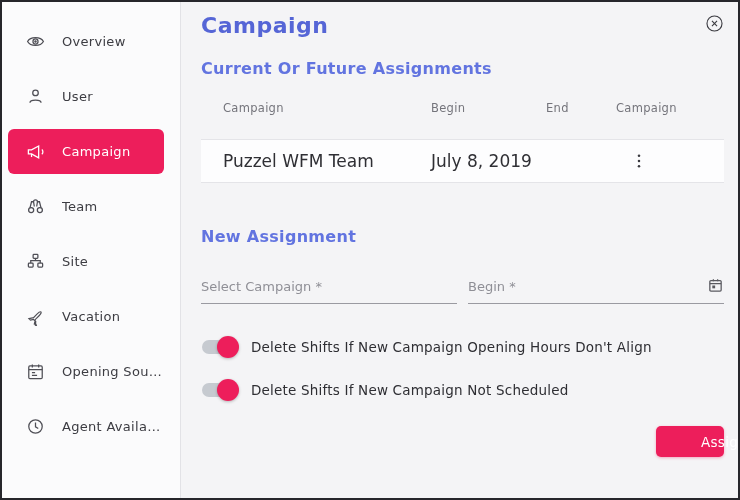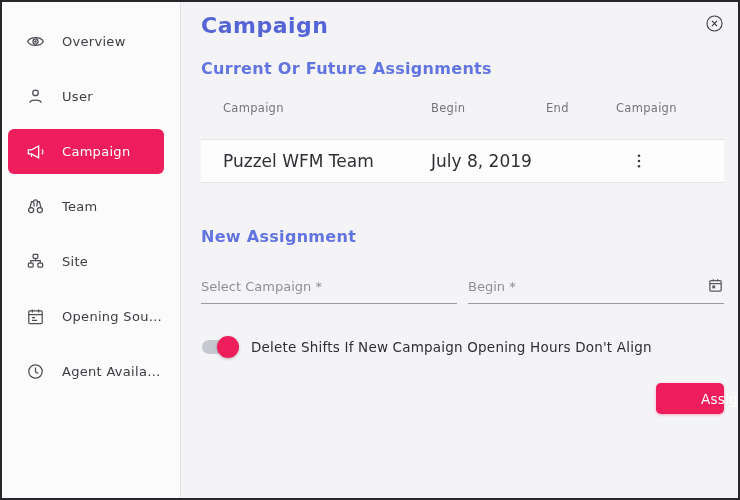--- a/index.html
+++ b/index.html
@@ -234,20 +234,28 @@
         <svg viewBox="0 0 24 24" fill="none" stroke="currentColor" stroke-width="1.6">
           <rect x="9" y="3" width="6" height="5" rx="1"></rect>
           <path d="M12 8v3M6 14v-3h12v3"></path>
           <rect x="3" y="14" width="6" height="5" rx="1"></rect>
           <rect x="15" y="14" width="6" height="5" rx="1"></rect>
         </svg>
       </span>
       <span class="side-label">Site</span>
     </div>
 
+    <div class="side-item">
+      <span class="icn">
+        <svg viewBox="0 0 24 24" fill="none" stroke="currentColor" stroke-width="1.5">
+          <path d="M10.5 21.5l1.3-5.8 4.7-4.7c1.6-1.6 3.2-3.9 2.4-4.7s-3.1.8-4.7 2.4L9.5 13.4 3.7 14.7l1.9 1.9 3.9-.9 2.9 2.9-.9 3.9 1.9 1.9-.9-2.9z"></path>
+        </svg>
+      </span>
+      <span class="side-label">Vacation</span>
+    </div>
 
     <div class="side-item">
       <span class="icn">
         <svg viewBox="0 0 24 24" fill="none" stroke="currentColor" stroke-width="1.6">
           <rect x="3.5" y="5" width="17" height="16" rx="1.5"></rect>
           <path d="M3.5 9.5h17M8 3v4M16 3v4M7.5 13.5h4M7.5 17h6.5"></path>
         </svg>
       </span>
       <span class="side-label">Opening Sou…</span>
     </div>
@@ -315,17 +323,23 @@
       </div>
     </div>
 
     <div class="toggle-row first">
       <span class="switch">
           <span class="knob"></span>
         </span>
       <span class="toggle-label">Delete Shifts If New Campaign Opening Hours Don't Align</span>
     </div>
 
+    <div class="toggle-row second">
+      <span class="switch">
+          <span class="knob"></span>
+        </span>
+      <span class="toggle-label">Delete Shifts If New Campaign Not Scheduled</span>
+    </div>
 
     <button class="assign-btn">Assign</button>
 
   </main>
 </div>
 
 </body></html>

